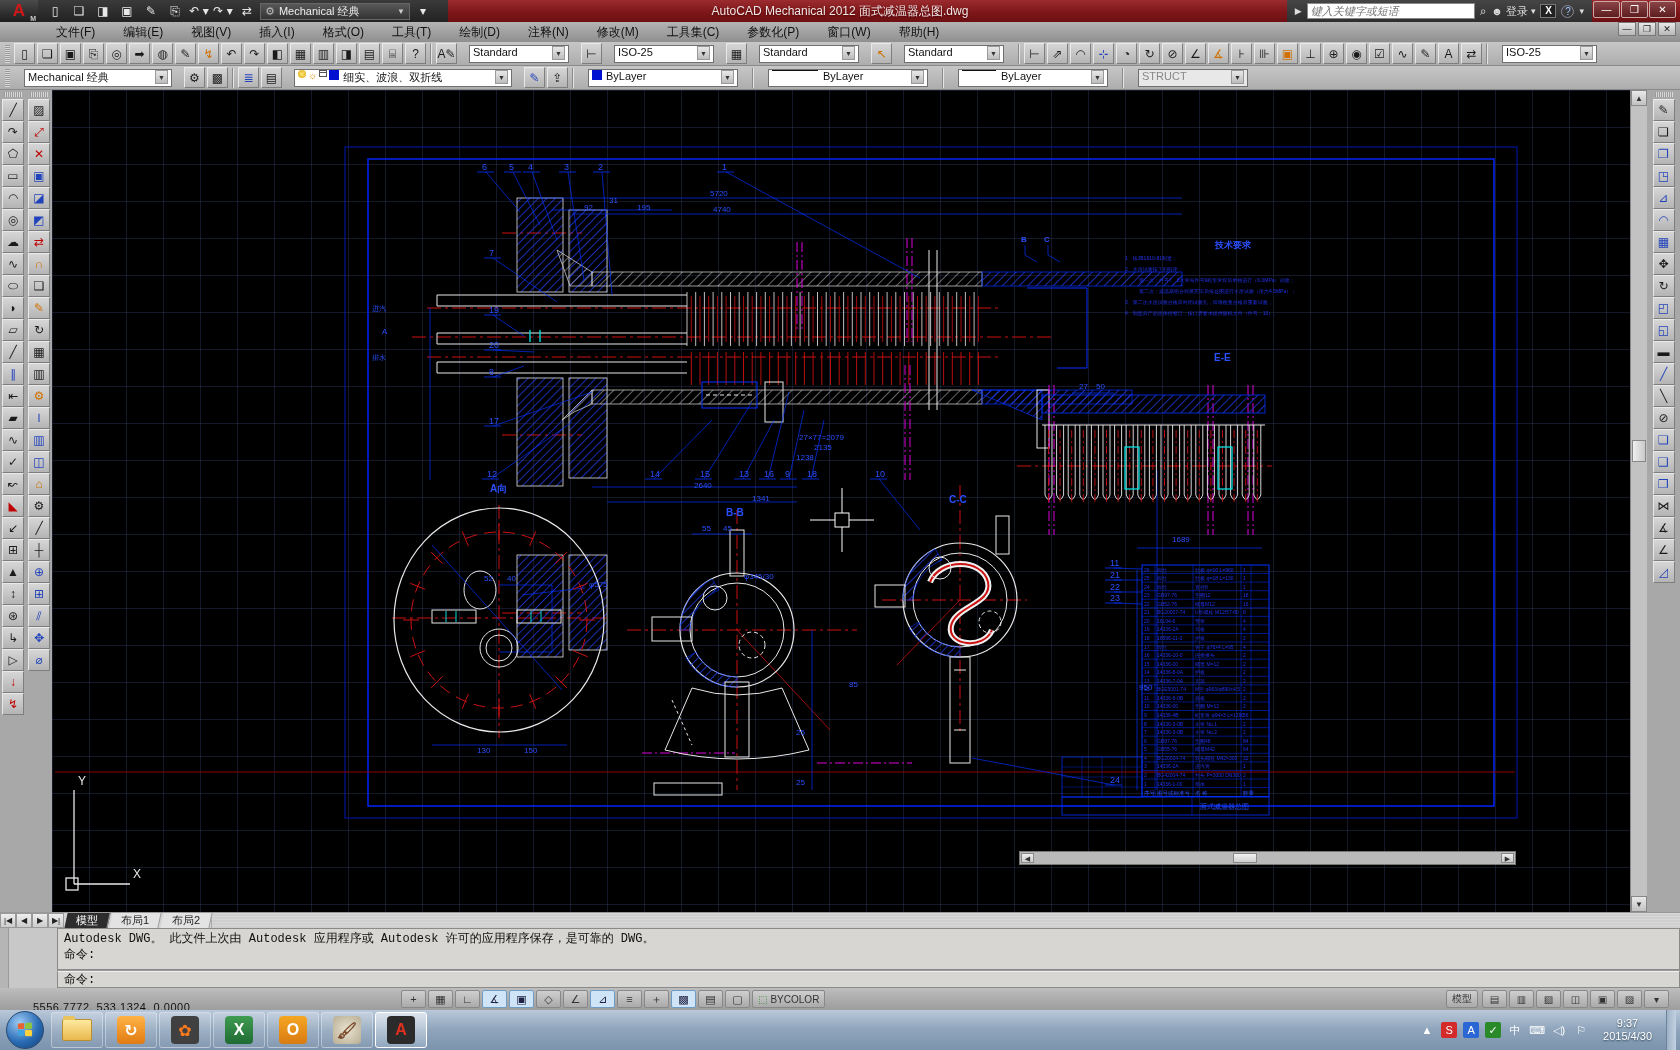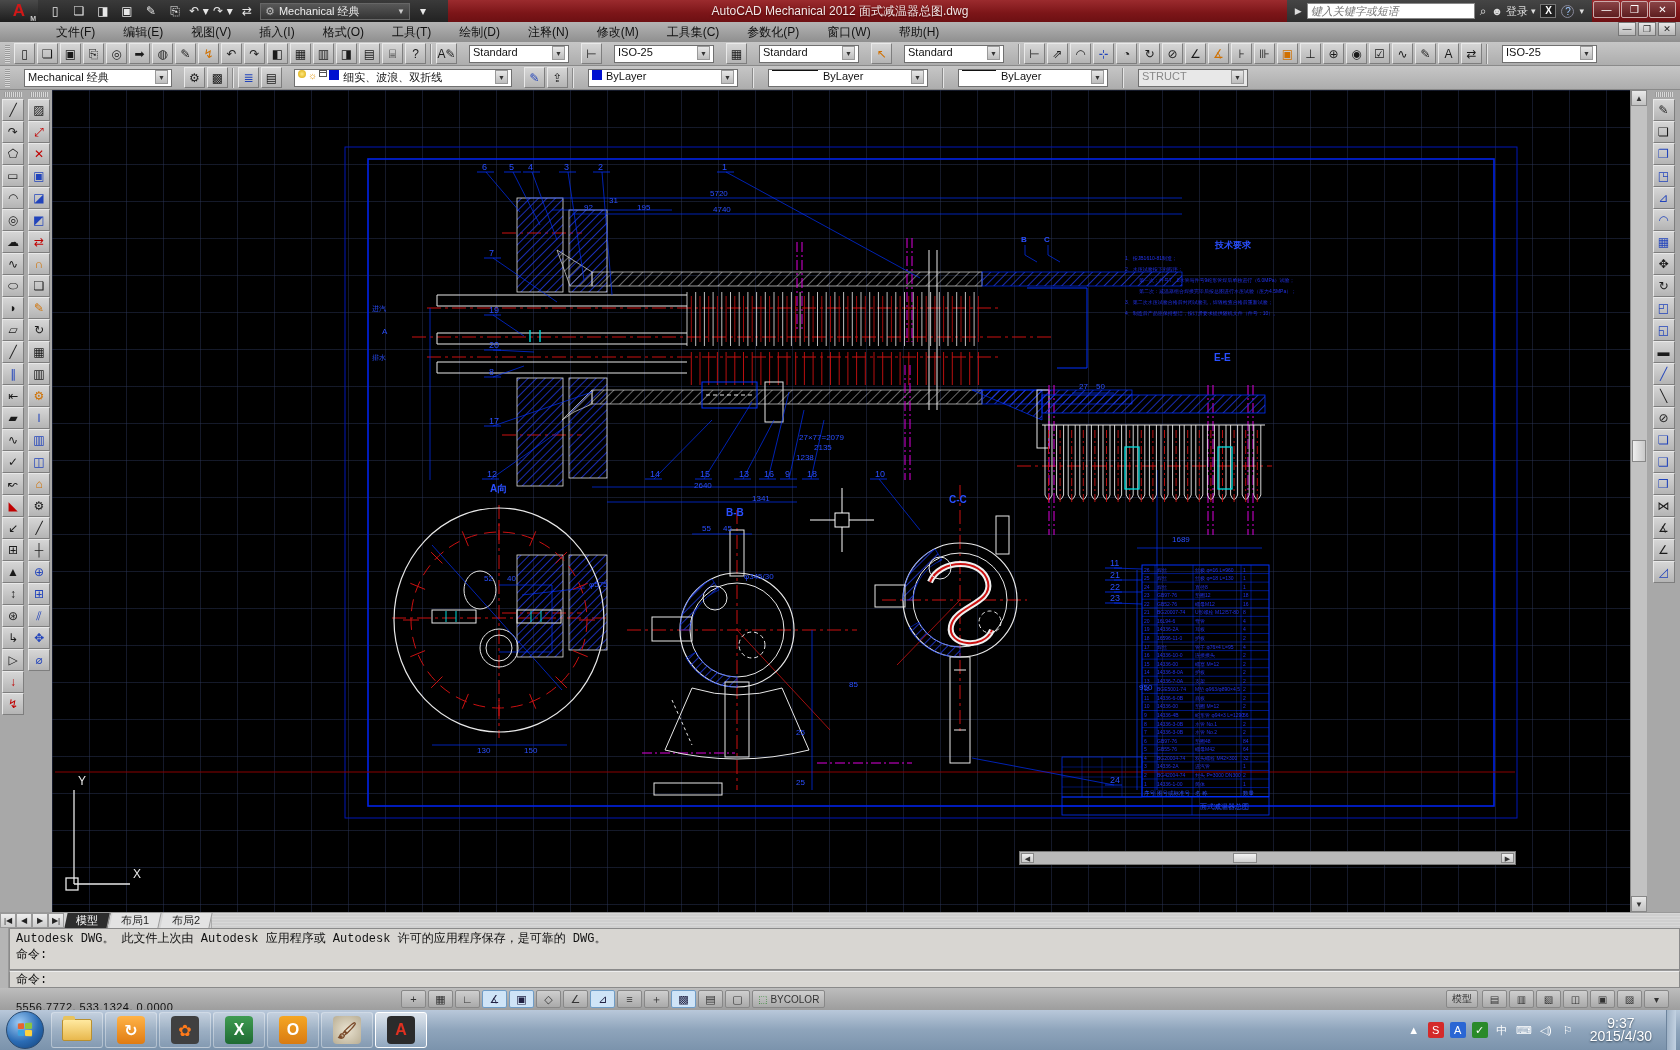--- a/index.html
+++ b/index.html
@@ -75,46 +75,46 @@
   .tabnav span { width:16px; border:1px solid #999; background:linear-gradient(#eee,#ccc); text-align:center; font-size:8px; line-height:14px; color:#222; }
   .tab { padding:0 10px; display:flex; align-items:center; border-right:1px solid #999; transform:skewX(-12deg); margin-left:2px; }
   .tab > span { transform:skewX(12deg); }
   .tab.active { background:#2d2d2d; color:#fff; }
   .tab.idle { background:#e3e3e3; color:#222; }
   .tabfill { flex:1; background:repeating-linear-gradient(#d8d8d8 0 1px,#cfcfcf 1px 3px); border-left:1px solid #aaa; }
 
   
   .cmdarea { height:60px; background:#c8c8c8; flex:none; display:flex; }
   .cmdgrip { width:9px; background:#b5b5b5; border-right:1px solid #999; }
-  .cmdbody { flex:1; display:flex; flex-direction:column; }
+  .cmdbody { flex:1; display:flex; flex-direction:column;padding-left:48px; }
   .cmdhist { flex:1; background:#d8d6d2; border:1px solid #8a8a8a; font-family:"Liberation Mono","DejaVu Sans Mono",monospace; font-size:12px; color:#111; padding:2px 6px; line-height:16px; }
   .cmdline { height:18px; background:#d8d6d2; border:1px solid #8a8a8a; border-top:2px groove #eee; font-family:"Liberation Mono","DejaVu Sans Mono",monospace; font-size:12px; color:#111; padding:0 6px; line-height:16px; }
 
   
   .statusbar { height:22px; background:linear-gradient(#bdbdbd,#9d9d9d); flex:none; display:flex; align-items:center; font-size:11px; color:#111; }
-  .coords { width:400px; padding-left:16px; letter-spacing:.5px;margin-top:16px; }
+  .coords { width:400px; padding-left:33px; letter-spacing:.5px;margin-top:16px; }
   .sbtn { width:25px; height:18px; margin:0 1px; display:flex; align-items:center; justify-content:center; font-size:11px; color:#333; background:linear-gradient(#cfcfcf,#aaa); border:1px solid #888; border-radius:2px; }
   .sbtn.pressed { background:#cfe4f7; border-color:#6f9cc6; color:#224; }
   .sbtn.wide { width:auto; padding:0 5px; gap:3px; font-size:10px; }
   .sbright { margin-left:auto; display:flex; align-items:center; gap:2px; padding-right:10px; }
   .sbright .sbtn { font-size:10px; }
 
   
   .taskbar { height:40px; flex:none; background:linear-gradient(#b9c8da,#8ea4bb 50%,#7b93ac); display:flex; align-items:center; position:relative; }
   .orb { width:38px; height:38px; border-radius:50%; margin:0 6px; background:radial-gradient(circle at 35% 30%,#9ecbf5,#2a6cb5 55%,#123f75); border:1px solid #2a4a70; display:flex; align-items:center; justify-content:center; }
   .flag { width:16px; height:14px; display:grid; grid-template-columns:7px 7px; grid-template-rows:6px 6px; gap:1px; transform:perspective(40px) rotateY(-18deg); }
   .flag i { border-radius:1px; }
   .tk-app { width:52px; height:36px; margin:0 1px; border-radius:3px; display:flex; align-items:center; justify-content:center; border:1px solid rgba(255,255,255,.35); background:linear-gradient(rgba(255,255,255,.22),rgba(255,255,255,.05)); }
   .tk-app.active { background:linear-gradient(rgba(255,255,255,.55),rgba(200,220,240,.25)); border-color:#fff; }
   .mini { width:28px; height:28px; border-radius:4px; display:flex; align-items:center; justify-content:center; color:#fff; font-weight:bold; font-size:16px; }
   .folder { width:30px; height:22px; background:linear-gradient(#ffe9a0,#e8b84d); border-radius:2px; position:relative; border:1px solid #b9902f; }
   .folder:before { content:""; position:absolute; left:0; top:-4px; width:12px; height:4px; background:#e8c35e; border-radius:2px 2px 0 0; }
   .tray { margin-left:auto; display:flex; align-items:center; gap:6px; padding-right:4px; color:#fff; }
   .trayicon { font-size:11px; width:16px; height:16px; display:flex; align-items:center; justify-content:center; border-radius:2px; }
-  .clock { text-align:center; font-size:14px; color:#fff; line-height:13px; padding:0 8px; text-shadow:0 1px 2px #345; }
+  .clock { text-align:center; font-size:11px; color:#fff; line-height:13px; padding:0 8px; text-shadow:0 1px 2px #345; }
   .showdesk { width:10px; height:40px; background:linear-gradient(90deg,#9fb2c6,#c3d2e2); border-left:1px solid #6c839c; }
 </style>
 </head>
 <body>
 
 <div class="app">
 
   <div class="titlebar">
     <div class="tb-dark"></div>
     <div class="acad-logo">A<small>M</small></div>

